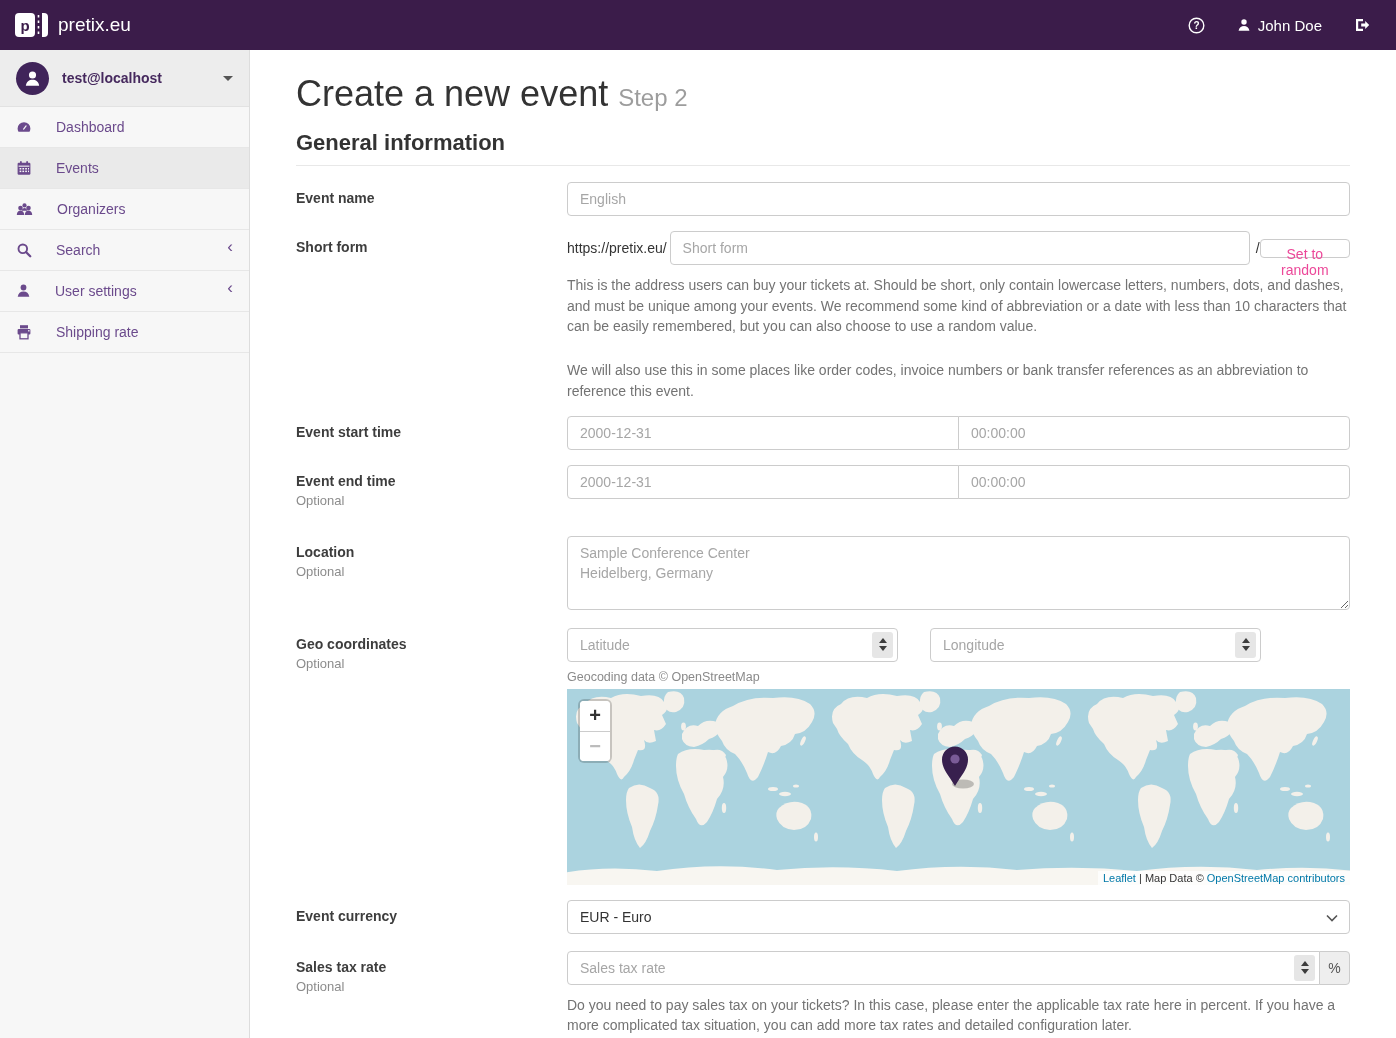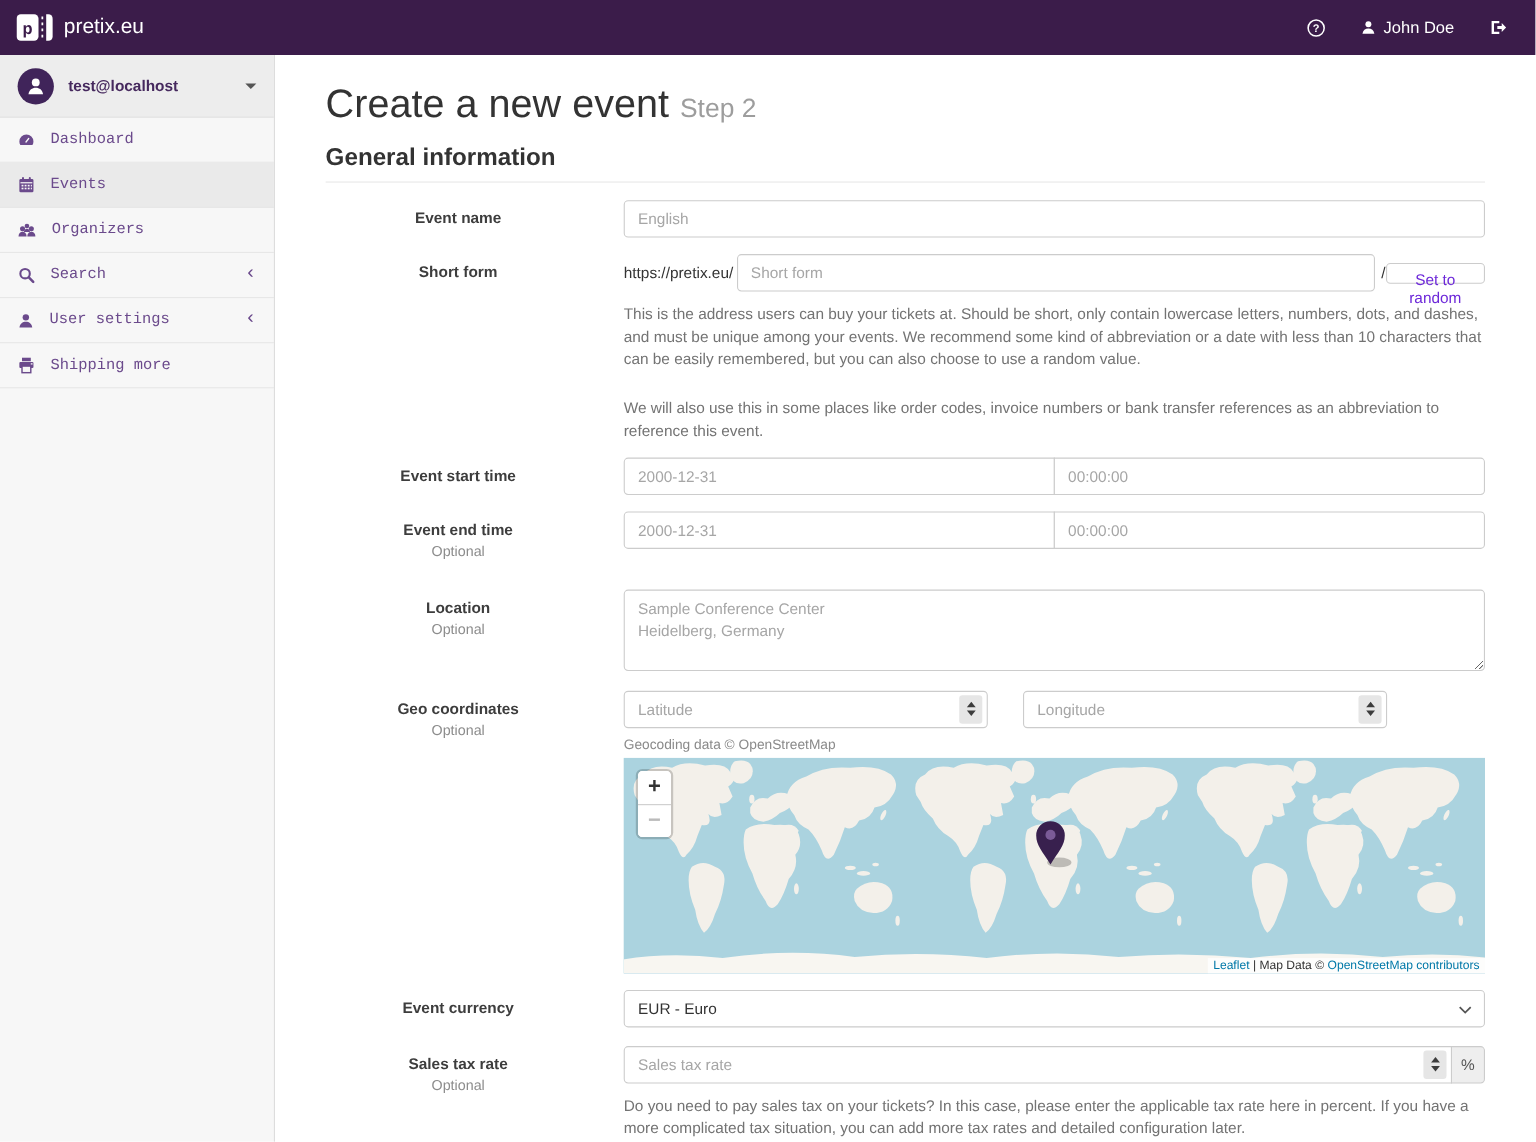--- a/index.html
+++ b/index.html
@@ -24,55 +24,55 @@
     height:57px; background:#ededed; display:flex; align-items:center;
     gap:13px; padding:12px 16px; cursor:pointer; border-bottom:1px solid #e2e2e2;
   }
   .avatar {
     width:33px; height:33px; border-radius:50%; background:#40245a;
     display:flex; align-items:center; justify-content:center; flex:none;
   }
   .account .name { color:#46295e; font-weight:bold; flex:1; font-size:14px; }
   .caret { width:0; height:0; border-left:5px solid transparent; border-right:5px solid transparent; border-top:5px solid #555; }
   .nav-item {
-    display:flex; align-items:center; gap:14px; padding:12px 16px;
-    color:#6b4a8c; cursor:pointer; border-bottom:1px solid #e7e7e7; font-size:14px;font-family:Liberation Mono, monospace;
+    display:flex; align-items:flex-start; gap:24px; padding:12px 16px;
+    color:#6b4a8c; cursor:pointer; border-bottom:1px solid #e7e7e7; font-size:14px;
   }
   .nav-item.active { background:#eaeaea; }
   .nav-item .chev { margin-left:auto; font-size:17px; line-height:10px; color:#6b4a8c; }
   .nav-item svg { flex:none; }
   
   .main { flex:1; padding:23px 46px 0 46px; overflow:hidden; }
   h1.page-title { font-size:36px; font-weight:400; margin:0 0 8px 0; color:#333; line-height:1.15; }
   h1 .step { font-size:24px; color:#9d9d9d; margin-left:10px; }
   h2.section {
     font-size:22px; font-weight:700; color:#333; margin:0 0 16px 0;
     padding:8px 0 9px 0; border-bottom:1px solid #e8e8e8;
   }
   .form-row { display:flex; margin-bottom:15px; }
   .form-row.gap-lg { margin-bottom:26px; }
-  .col-label { width:241px; flex:none; text-align:center; padding-top:7px; line-height:1.3; }
+  .col-label { width:241px; flex:none; text-align:left; padding-top:7px; line-height:1.3; }
   .col-label .lbl { font-weight:bold; color:#3d3d3d; }
   .col-label .opt { color:#8c8c8c; font-size:13px; margin-top:3px; }
   .col-control { flex:1; margin-left:30px; position:relative; }
   input.fc, textarea.fc, .select-fc {
     width:100%; height:34px; border:1px solid #ccc; border-radius:4px;
     padding:6px 12px; font-size:14px; color:#333; background:#fff;
     font-family:"Liberation Sans", sans-serif; outline:none;
   }
   ::placeholder { color:#a6a6a6; opacity:1; }
   textarea.fc { height:74px; resize:both; line-height:1.45; }
   
   .inline-ctl { display:flex; align-items:center;justify-content:center; }
   .url-prefix { color:#333; }
   .shortform-input { width:185px; margin-left:3px; }
   .slash { margin-left:6px; color:#333; }
   .btn-default {
     margin-left:auto; background:#fff; border:1px solid #ccc; border-radius:4px;
-    padding:6px 12px; font-size:14px; color:#6d28d9; cursor:pointer; height:19px;
+    padding:6px 12px; font-size:14px; color:#ec4899; cursor:pointer; height:19px;
     font-family:"Liberation Sans", sans-serif;
   }
   .help { color:#737373; line-height:1.45; margin-top:10px; }
   .help + .help { margin-top:24px; }
   
   .dt-group { display:flex; }
   .dt-group input { flex:1; }
   .dt-group input:first-child { border-radius:4px 0 0 4px; }
   .dt-group input:last-child { border-radius:0 4px 4px 0; margin-left:-1px; }
   
@@ -221,21 +221,21 @@
       <span class="chev">‹</span>
     </div>
 
     <div class="nav-item">
       <svg width="16" height="16" viewBox="0 0 16 16" fill="#6b4a8c">
         <rect x="4" y="1.2" width="8" height="3.2"></rect>
         <rect x="1.6" y="5" width="12.8" height="5.6" rx="1"></rect>
         <rect x="4" y="8.8" width="8" height="6" fill="#f7f7f7" stroke="#6b4a8c" stroke-width="1.3"></rect>
         <rect x="12" y="6.2" width="1.6" height="1.2" fill="#f7f7f7"></rect>
       </svg>
-      <span>Shipping more</span>
+      <span>Shipping rate</span>
     </div>
   </div>
 
   <div class="main">
     <h1 class="page-title"><span>Create a new event</span><span class="step">Step 2</span></h1>
     <h2 class="section">General information</h2>
 
     <div class="form-row">
       <div class="col-label">
           <div class="lbl">Event name</div>

